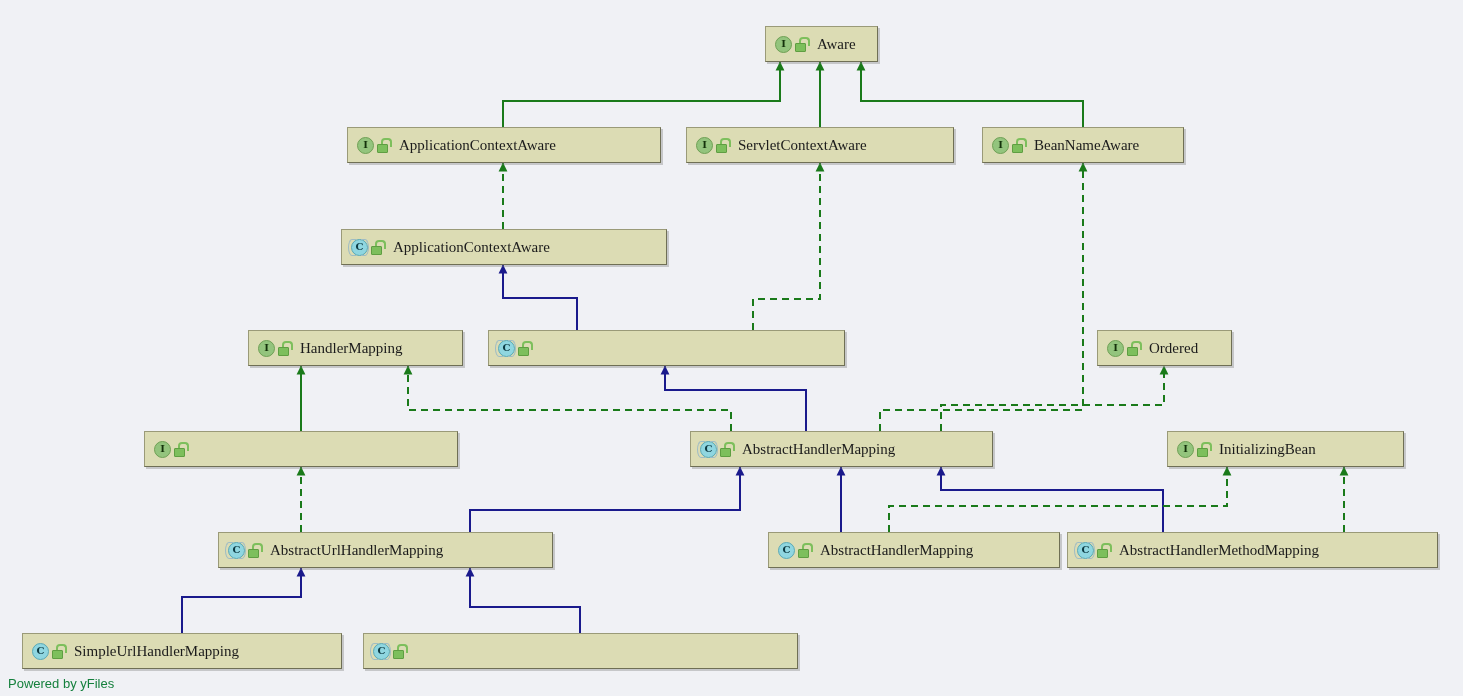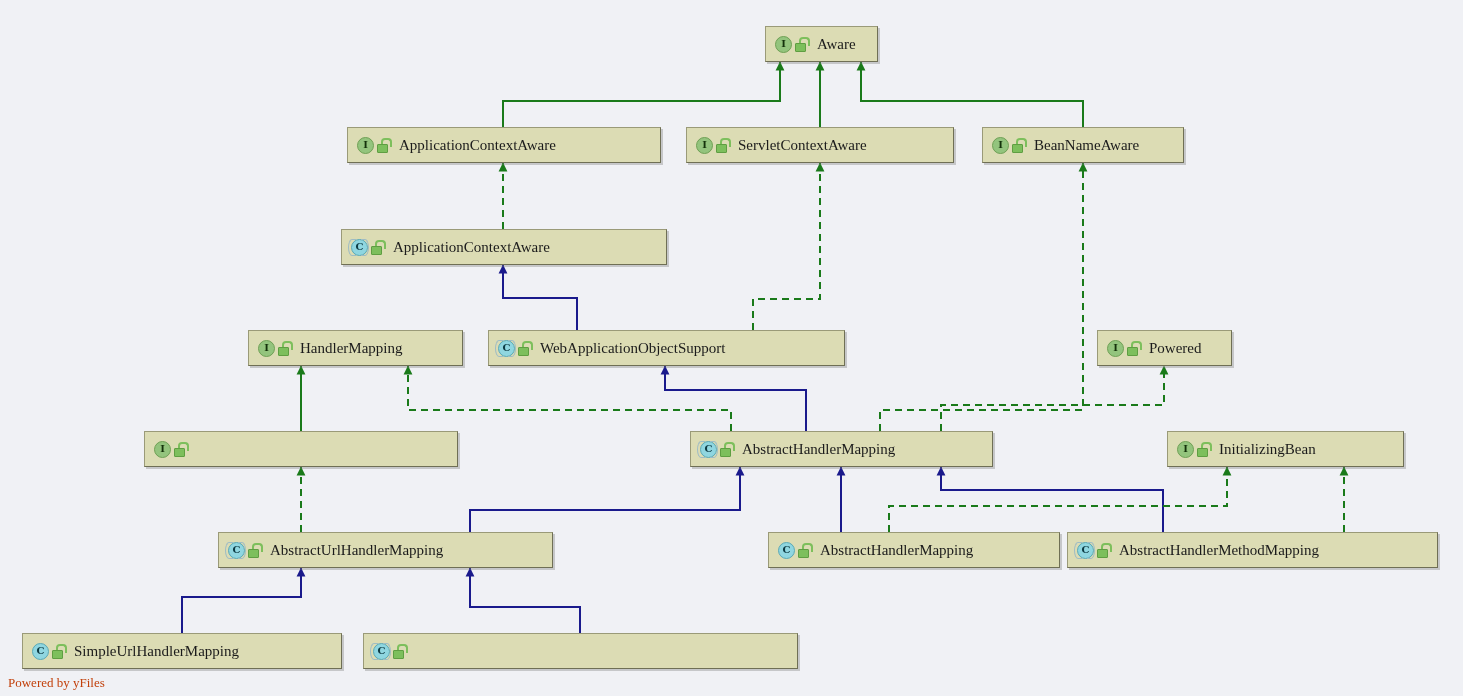--- a/index.html
+++ b/index.html
@@ -121,23 +121,23 @@
   .node-label {
     font-family: Liberation Serif, serif;
     font-size: 15px;
     letter-spacing: 0px;
     color: #1b1b1b;
   }
   .watermark {
     position: absolute;
     left: 8px;
     bottom: 5px;
-    font-family: Liberation Serif, serif;
+    font-family: Liberation Sans, sans-serif;
     font-size: 13px;
-    color: #c2410c;
+    color: #15803d;
     z-index: 2;
   }
 </style>
 </head>
 <body>
 
 <div id="canvas">
 
   <svg id="edges" xmlns="http://www.w3.org/2000/svg" viewBox="0 0 1463 696">
       <defs>
@@ -231,31 +231,30 @@
         <span class="node-label">HandlerMapping</span>
       </div>
       <div class="node" style="left: 488px; top: 330px; width: 357px;">
         <span class="node-icon icon-class abstract">
           <span class="disc">C</span>
         </span>
         <span class="lock-icon">
           <span class="shackle"></span>
           <span class="body"></span>
         </span>
-        <span class="node-label">WebApplicationObjectSupport</span>
       </div>
       <div class="node" style="left: 1097px; top: 330px; width: 135px;">
         <span class="node-icon icon-interface">
           <span class="disc">I</span>
         </span>
         <span class="lock-icon">
           <span class="shackle"></span>
           <span class="body"></span>
         </span>
-        <span class="node-label">Powered</span>
+        <span class="node-label">Ordered</span>
       </div>
       <div class="node" style="left: 144px; top: 431px; width: 314px;">
         <span class="node-icon icon-interface">
           <span class="disc">I</span>
         </span>
         <span class="lock-icon">
           <span class="shackle"></span>
           <span class="body"></span>
         </span>
       </div>

